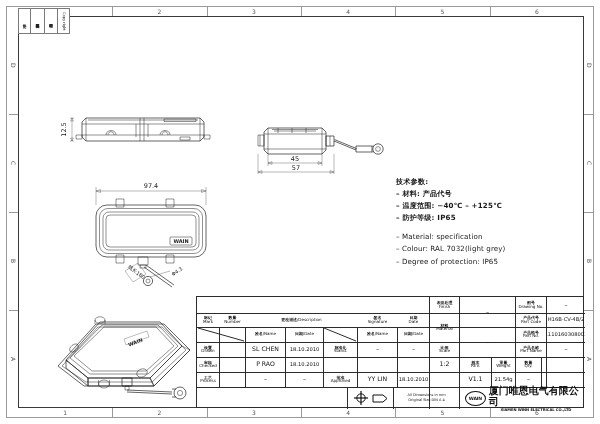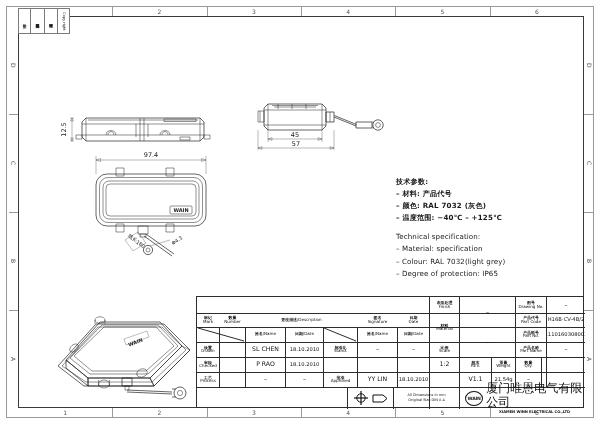--- a/index.html
+++ b/index.html
@@ -42,21 +42,21 @@
   .tbl{position:absolute;background:#2c2c2c;}
   .cell{position:absolute;box-sizing:border-box;display:flex;align-items:center;justify-content:center;text-align:center;line-height:1.0;overflow:hidden;}
   .cnhead{font-size:3.9px;font-weight:bold;color:#111;}
   .enhead{font-size:4.1px;color:#111;}
   .val{font-size:6.2px;color:#111;}
   .val.sm{font-size:5.2px;}
   .hdr2{display:flex;flex-direction:column;align-items:center;justify-content:center;gap:0px;}
 
   .logorow{position:absolute;display:flex;align-items:center;gap:3px;}
   .logomark{width:20px;height:13px;border-radius:50%;border:1px solid #111;display:flex;align-items:center;justify-content:center;font-size:4.6px;font-weight:bold;letter-spacing:-.2px;background:#fff;}
-  .conm{font-size:12px;font-weight:normal;color:#111;line-height:1.15;}
+  .conm{font-size:10px;font-weight:bold;color:#111;line-height:1.15;}
   .coen{font-size:3.7px;font-weight:bold;color:#111;letter-spacing:-.05px;}
 
   .notecell{font-size:3.5px;color:#111;line-height:1.45;text-align:center;}
   .projsym{display:flex;align-items:center;justify-content:center;gap:4px;}
 </style>
 </head>
 <body>
 
 <div id="sheet">
 
@@ -140,21 +140,21 @@
 
       <path class="ln2" d="M112,33 L122,33 L122,36 L112,36 Z"></path>
 
       <path class="dim" d="M6,14 L2,14 M6,37 L2,37 M4,14 L4,37"></path>
       <path class="dim" d="M4,14 l-1.4,3 h2.8 Z" fill="#333"></path>
       <path class="dim" d="M4,37 l-1.4,-3 h2.8 Z" fill="#333"></path>
       <text class="dimtxt" x="-2" y="25.5" transform="rotate(-90 -2,25.5)" text-anchor="middle">12.5</text>
     </svg>
   </div>
 
-  <div class="view" style="left:248px;top:92px;">
+  <div class="view" style="left:248px;top:116px;">
     <svg width="140" height="62" viewBox="0 0 140 62">
 
       <path class="ln" d="M16,16 L16,34 L20,38 L74,38 L78,34 L78,16 L74,12 L20,12 Z"></path>
       <path class="ln2" d="M20,12 L20,38 M74,12 L74,38"></path>
       <path class="ln2" d="M16,18 L78,18 M16,33 L78,33"></path>
 
       <path class="ln2" d="M24,13.5 L70,13.5 M26,15 L68,15"></path>
       <path class="ln2" d="M30,12 L30,17 M44,12 L44,17 M58,12 L58,17"></path>
 
       <path class="ln2" d="M10,19 L16,19 L16,30 L10,30 Z"></path>
@@ -177,21 +177,21 @@
       <text class="dimtxt" x="47" y="45" text-anchor="middle">45</text>
 
       <path class="dim" d="M10,38 L10,58 M86,38 L86,58"></path>
       <path class="dim" d="M10,56 L86,56"></path>
       <path class="dim" d="M10,56 l4,-1.4 v2.8 Z" fill="#333"></path>
       <path class="dim" d="M86,56 l-4,-1.4 v2.8 Z" fill="#333"></path>
       <text class="dimtxt" x="48" y="54" text-anchor="middle">57</text>
     </svg>
   </div>
 
-  <div class="view" style="left:78px;top:144px;text-align:center;">
+  <div class="view" style="left:78px;top:175px;text-align:center;">
     <svg width="170" height="118" viewBox="0 0 170 118">
 
       <path class="dim" d="M18,30 L18,12 M128,30 L128,12"></path>
       <path class="dim" d="M18,16 L128,16"></path>
       <path class="dim" d="M18,16 l4.5,-1.5 v3 Z" fill="#333"></path>
       <path class="dim" d="M128,16 l-4.5,-1.5 v3 Z" fill="#333"></path>
       <text class="dimtxt" x="73" y="13" text-anchor="middle">97.4</text>
 
       <path class="ln2" d="M38,24 L46,24 L46,32 L38,32 Z"></path>
       <path class="ln2" d="M88,24 L96,24 L96,32 L88,32 Z"></path>
@@ -253,24 +253,23 @@
       <path class="ln" d="M75,92 L120,94"></path>
       <circle class="ln" cx="128" cy="93" r="6"></circle>
       <circle class="ln2" cx="128" cy="93" r="2.6"></circle>
       <path class="ln" d="M120,89 L124,89 M120,97 L124,97"></path>
     </svg>
   </div>
 
   <div class="specs">
     <div class="cn">技术参数:</div>
     <div class="cn">– 材料: 产品代号</div>
-    <div class="cn">– 颜色: RAL 7032 (灰色)</div>
     <div class="cn">– 温度范围: −40℃ – +125℃</div>
+    <div class="cn">– 防护等级: IP65</div>
     <div class="gap"></div>
-    <div class="en">Technical specification:</div>
     <div class="en">–  Material: specification</div>
     <div class="en">–  Colour: RAL 7032(light grey)</div>
     <div class="en">–  Degree of protection:   IP65</div>
   </div>
 
   <div class="tb" style="left:196px;top:296px;width:388px;height:112px;">
 
     <div class="tbl" style="left:0;top:16px;width:262px;height:1px;"></div>
     <div class="tbl" style="left:0;top:30px;width:262px;height:1px;"></div>
     <div class="tbl" style="left:0;top:45px;width:388px;height:1px;"></div>

